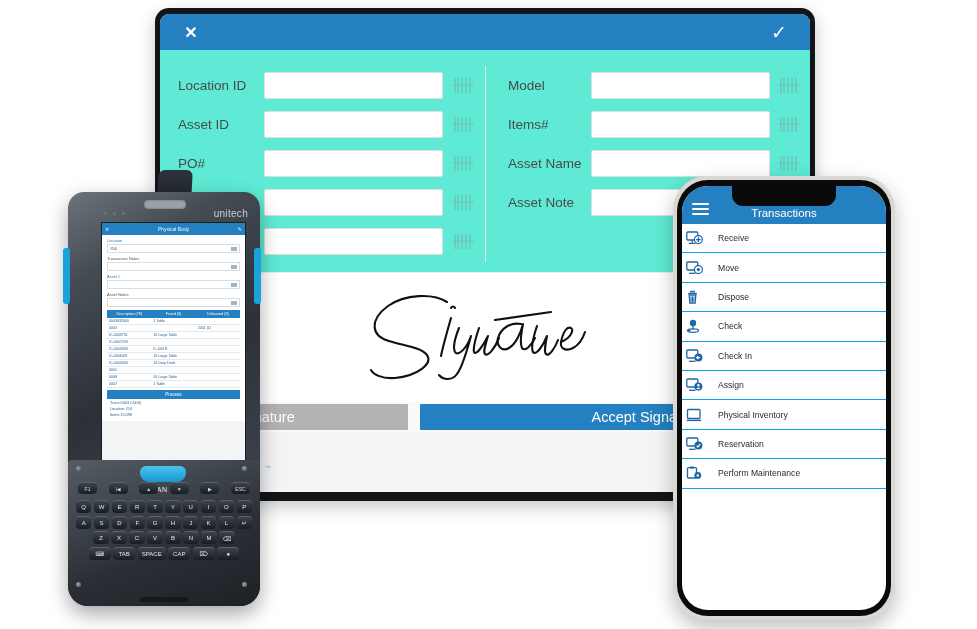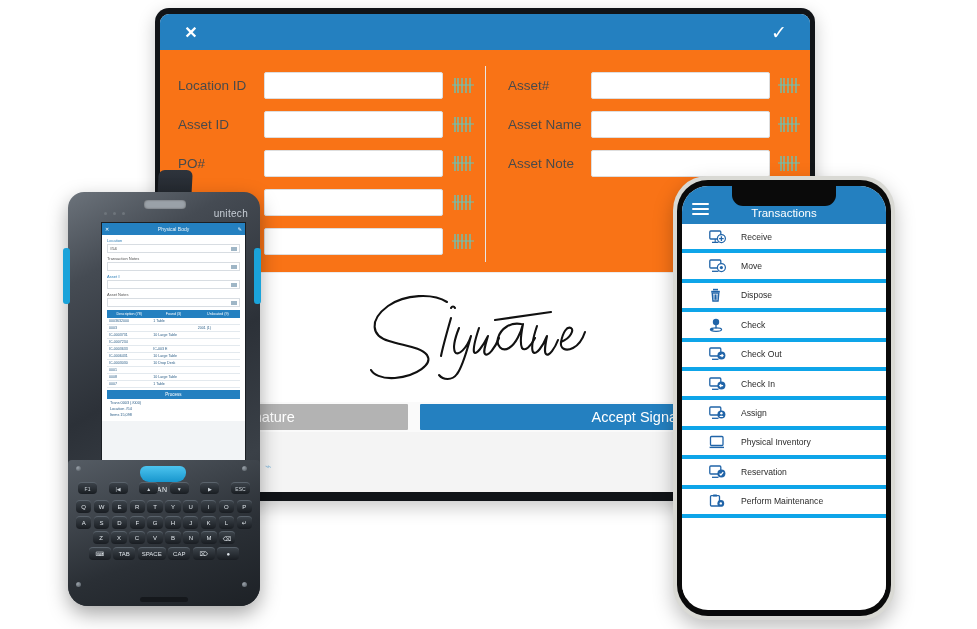--- a/index.html
+++ b/index.html
@@ -34,21 +34,21 @@
   }
   .hdr-btn {
     position: absolute; top: 0; height: 36px; width: 46px;
     display: flex; align-items: center; justify-content: center;
     color: #fff;
   }
   .hdr-btn.left { left: 8px; font-weight: bold; font-size: 16px; }
   .hdr-btn.right { right: 8px; font-size: 19px; }
 
   .form-area {
-    background: #f97316; padding: 16px 0 10px 0;
+    background: #5eead4; padding: 16px 0 10px 0;
     display: flex; height: 222px;
   }
   .col { width: 50%; padding-left: 18px; padding-right: 10px; }
   .col.right { border-left: 1px solid #e6e6e6; padding-left: 22px; }
   .field-row {
     display: flex; align-items: center; height: 39px; margin-bottom: 0px;
   }
   .field-label {
     color: #4a4a4a; font-size: 13.5px; white-space: nowrap;
   }
@@ -112,21 +112,21 @@
   .phone-header .ph-title {
     color: #fff; font-size: 11.5px; width: 100%; text-align: center;
   }
   .hamburger {
     position: absolute; left: 10px; bottom: 6px; width: 17px;
   }
   .hamburger span { display: block; height: 2px; background: #fff; margin-bottom: 3px; border-radius: 1px; }
   .tx-list { background: #fff; }
   .tx-item {
     display: flex; align-items: center; height: 29.4px;
-    border-bottom: 4px solid #0ea5e9; padding-left: 27px;
+    border-bottom: 1px solid #0ea5e9; padding-left: 4px;
   }
   .tx-ico { width: 26px; display:flex; align-items:center; }
   .tx-label { font-size: 8.6px; color: #2a2a2a; margin-left: 6px; }
   .tx-blank { background: #fff; }
 
   
   #handheld {
     position: absolute; left: 62px; top: 170px;
     width: 200px; height: 440px;
     z-index: 10;
@@ -324,21 +324,37 @@
                   <line x1="18" y1="1" x2="18" y2="16"></line>
                   <line x1="0" y1="8" x2="22" y2="8" stroke-width="1.2"></line>
                 </g>
               </svg>
             </span>
           </div>
         </div>
 
         <div class="col right">
           <div class="field-row">
-            <div class="field-label">Asset#</div>
+            <div class="field-label">Model</div>
+            <input class="field-input" type="text" placeholder="" style="">
+            <span class="barcode-ico">
+              <svg width="22" height="17" viewBox="0 0 22 17">
+                <g stroke="#6cc3b4" stroke-width="1.4">
+                  <line x1="3" y1="1" x2="3" y2="16"></line>
+                    <line x1="6" y1="1" x2="6" y2="16"></line>
+                  <line x1="10" y1="1" x2="10" y2="16"></line>
+                    <line x1="14" y1="1" x2="14" y2="16"></line>
+                  <line x1="18" y1="1" x2="18" y2="16"></line>
+                  <line x1="0" y1="8" x2="22" y2="8" stroke-width="1.2"></line>
+                </g>
+              </svg>
+            </span>
+          </div>
+          <div class="field-row">
+            <div class="field-label">Items#</div>
             <input class="field-input" type="text" placeholder="" style="">
             <span class="barcode-ico">
               <svg width="22" height="17" viewBox="0 0 22 17">
                 <g stroke="#6cc3b4" stroke-width="1.4">
                   <line x1="3" y1="1" x2="3" y2="16"></line>
                     <line x1="6" y1="1" x2="6" y2="16"></line>
                   <line x1="10" y1="1" x2="10" y2="16"></line>
                     <line x1="14" y1="1" x2="14" y2="16"></line>
                   <line x1="18" y1="1" x2="18" y2="16"></line>
                   <line x1="0" y1="8" x2="22" y2="8" stroke-width="1.2"></line>
@@ -477,31 +493,20 @@
               <svg width="17" height="14" viewBox="0 0 17 14">
                 <circle cx="7" cy="4" r="3.2" fill="#2064a8"></circle>
                 <path d="M7 7 L7 10.5" stroke="#2064a8" stroke-width="1.3"></path>
                 <ellipse cx="7" cy="11.6" rx="5.6" ry="1.8" fill="none" stroke="#2064a8" stroke-width="1.2"></ellipse>
                 <circle cx="3.2" cy="11.4" r="1.3" fill="#2064a8"></circle>
               </svg>
             </span>
             <span class="tx-label">Check</span>
           </div>
 
-          <div class="tx-item">
-            <span class="tx-ico">
-              <svg width="17" height="14" viewBox="0 0 17 14">
-                <rect x="0.8" y="1" width="11" height="8" rx="1" fill="none" stroke="#2064a8" stroke-width="1.3"></rect>
-                <line x1="3" y1="12.3" x2="9.5" y2="12.3" stroke="#2064a8" stroke-width="1.3"></line>
-                <circle cx="12.4" cy="8.6" r="4" fill="#2064a8"></circle>
-                <path d="M10.7 8.6 L13.9 8.6 M12.6 7.2 L14.1 8.6 L12.6 10" stroke="#fff" stroke-width="1.1" fill="none"></path>
-              </svg>
-            </span>
-            <span class="tx-label">Check Out</span>
-          </div>
 
           <div class="tx-item">
             <span class="tx-ico">
               <svg width="17" height="14" viewBox="0 0 17 14">
                 <rect x="0.8" y="1" width="11" height="8" rx="1" fill="none" stroke="#2064a8" stroke-width="1.3"></rect>
                 <line x1="3" y1="12.3" x2="9.5" y2="12.3" stroke="#2064a8" stroke-width="1.3"></line>
                 <circle cx="12.4" cy="8.6" r="4" fill="#2064a8"></circle>
                 <path d="M14.1 8.6 L10.9 8.6 M12.2 7.2 L10.7 8.6 L12.2 10" stroke="#fff" stroke-width="1.1" fill="none"></path>
               </svg>
             </span>

